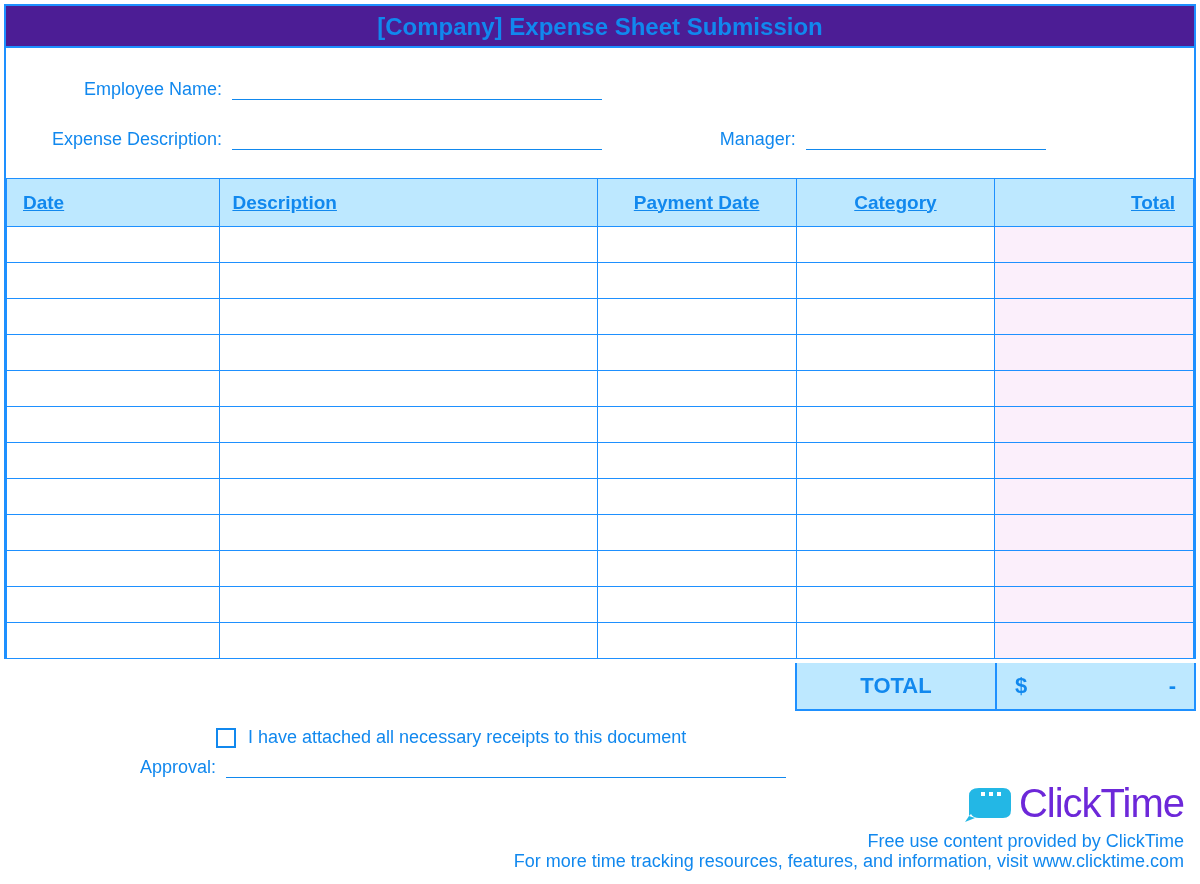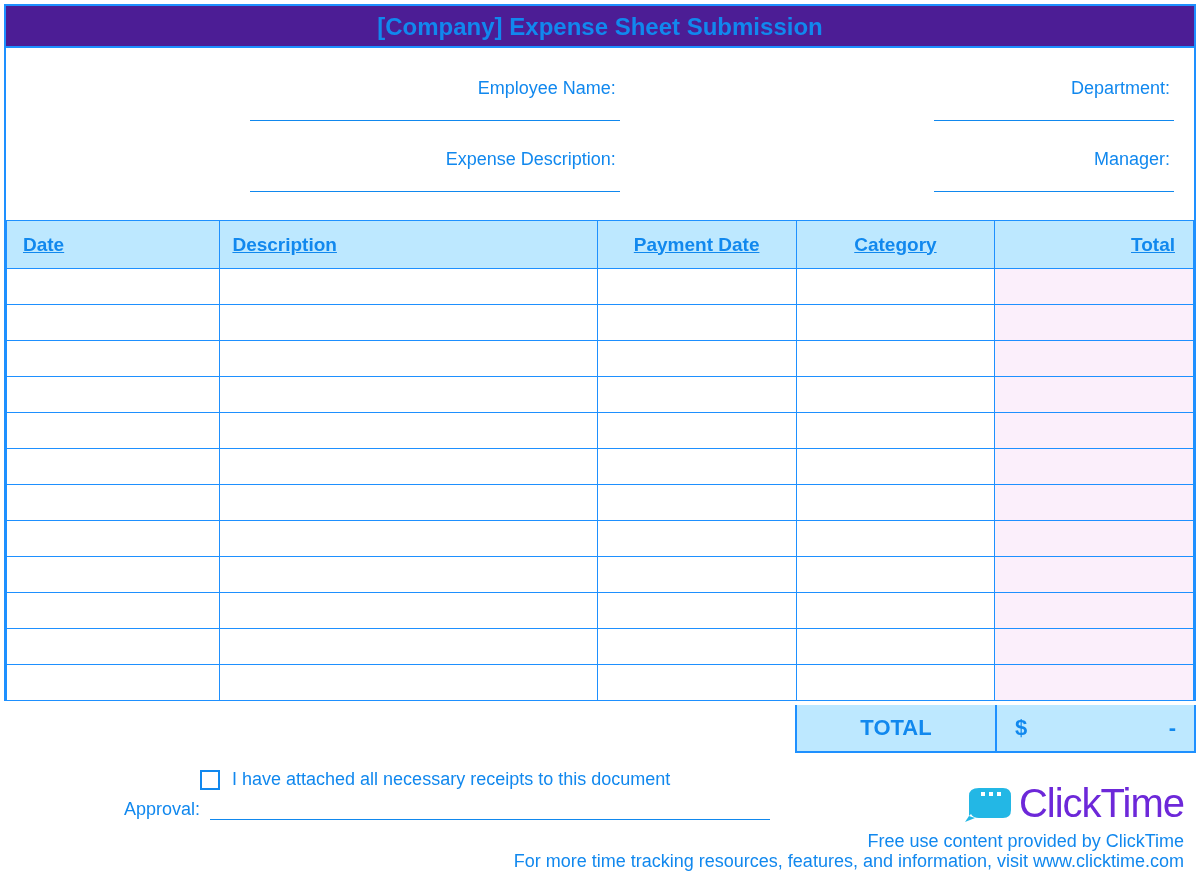--- a/index.html
+++ b/index.html
@@ -31,21 +31,20 @@
     padding: 30px 20px 18px 20px;
   }
   .info-row {
     display: flex;
     margin-bottom: 28px;
   }
   .info-row:last-child { margin-bottom: 10px; }
   .field {
     display: flex;
     align-items: flex-end;
-    flex-direction: column;
   }
   .field.left { width: 600px; }
   .field.right { width: 560px; }
   .field .lbl {
     font-size: 18px;
     color: #1188ee;
     text-align: right;
     padding-right: 4px;
     white-space: nowrap;
   }
@@ -97,21 +96,21 @@
     align-items: center;
     font-size: 22px;
     font-weight: bold;
     color: #1188ee;
   }
   .totals-label { width: 202px; justify-content: center; }
   .totals-value { width: 199px; border-left: none; padding: 0 18px; justify-content: space-between;}
 
   .below {
     margin: 16px 0 0 0;
-    padding-left: 0;
+    padding-left: 16px;
   }
   .receipts-row {
     display: flex;
     align-items: center;
     margin-left: 200px;
     font-size: 18px;
     color: #1188ee;
   }
   .chk {
     width: 20px; height: 20px;
@@ -161,24 +160,20 @@
 </head>
 <body>
 
 <div class="sheet">
   <div class="title-bar">[Company] Expense Sheet Submission</div>
 
   <div class="info-block">
     <div class="info-row">
       <div class="field left">
         <span class="lbl">Employee Name:</span>
-        <span class="underline"></span>
-      </div>
-      <div class="field right">
-        <span class="lbl">Department:</span>
         <span class="underline"></span>
       </div>
     </div>
     <div class="info-row">
       <div class="field left">
         <span class="lbl">Expense Description:</span>
         <span class="underline"></span>
       </div>
       <div class="field right">
         <span class="lbl">Manager:</span>

